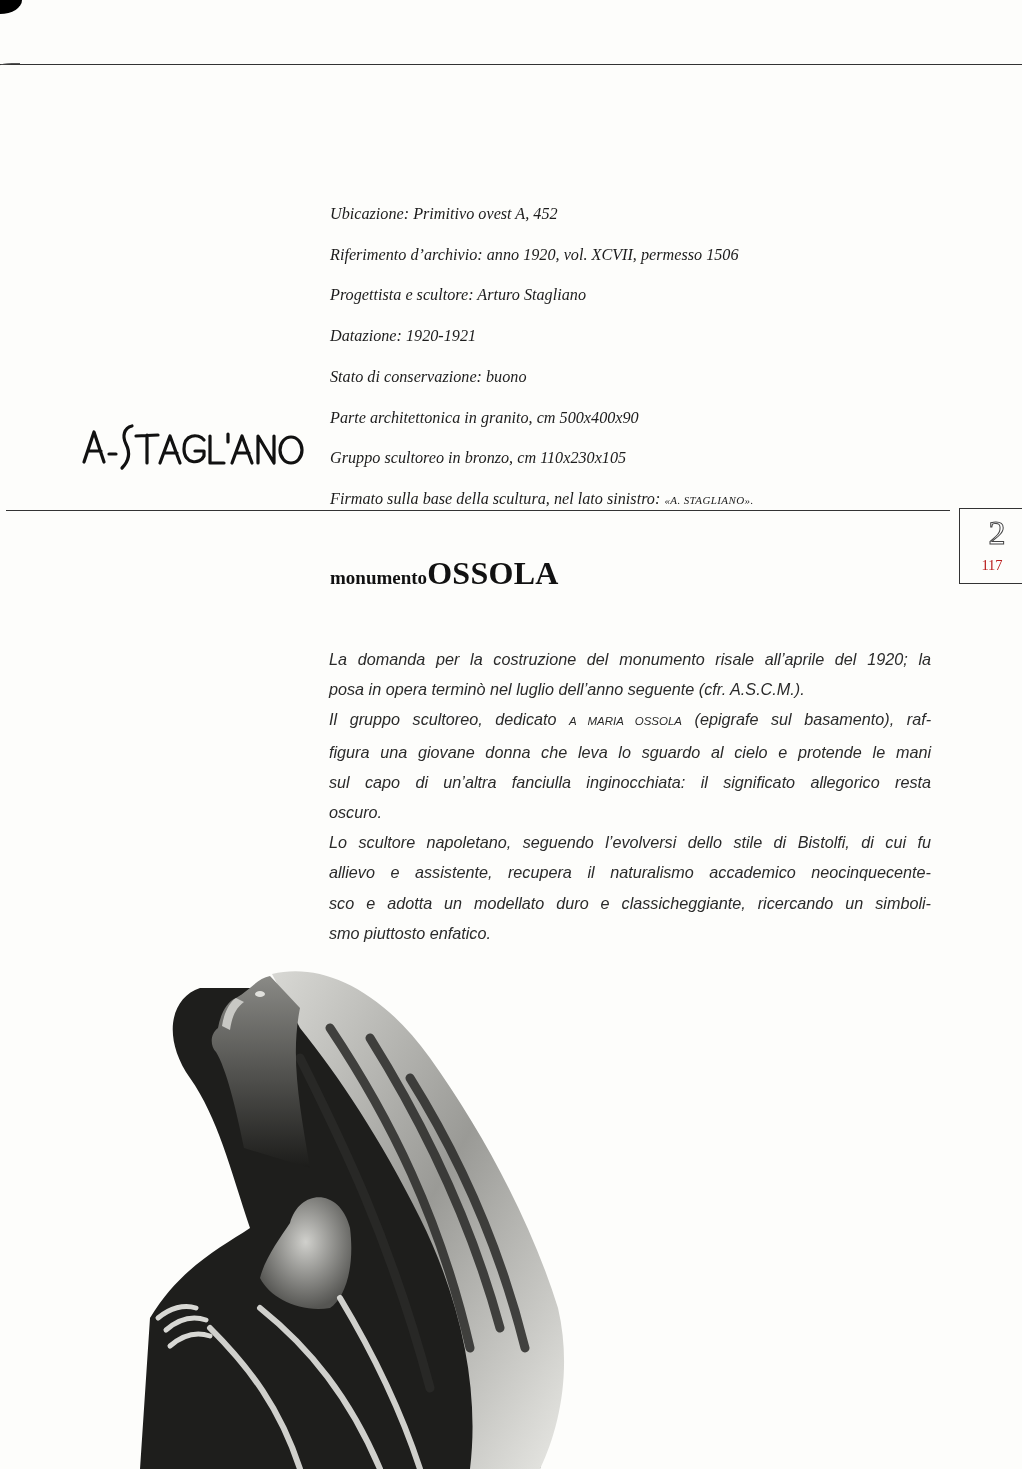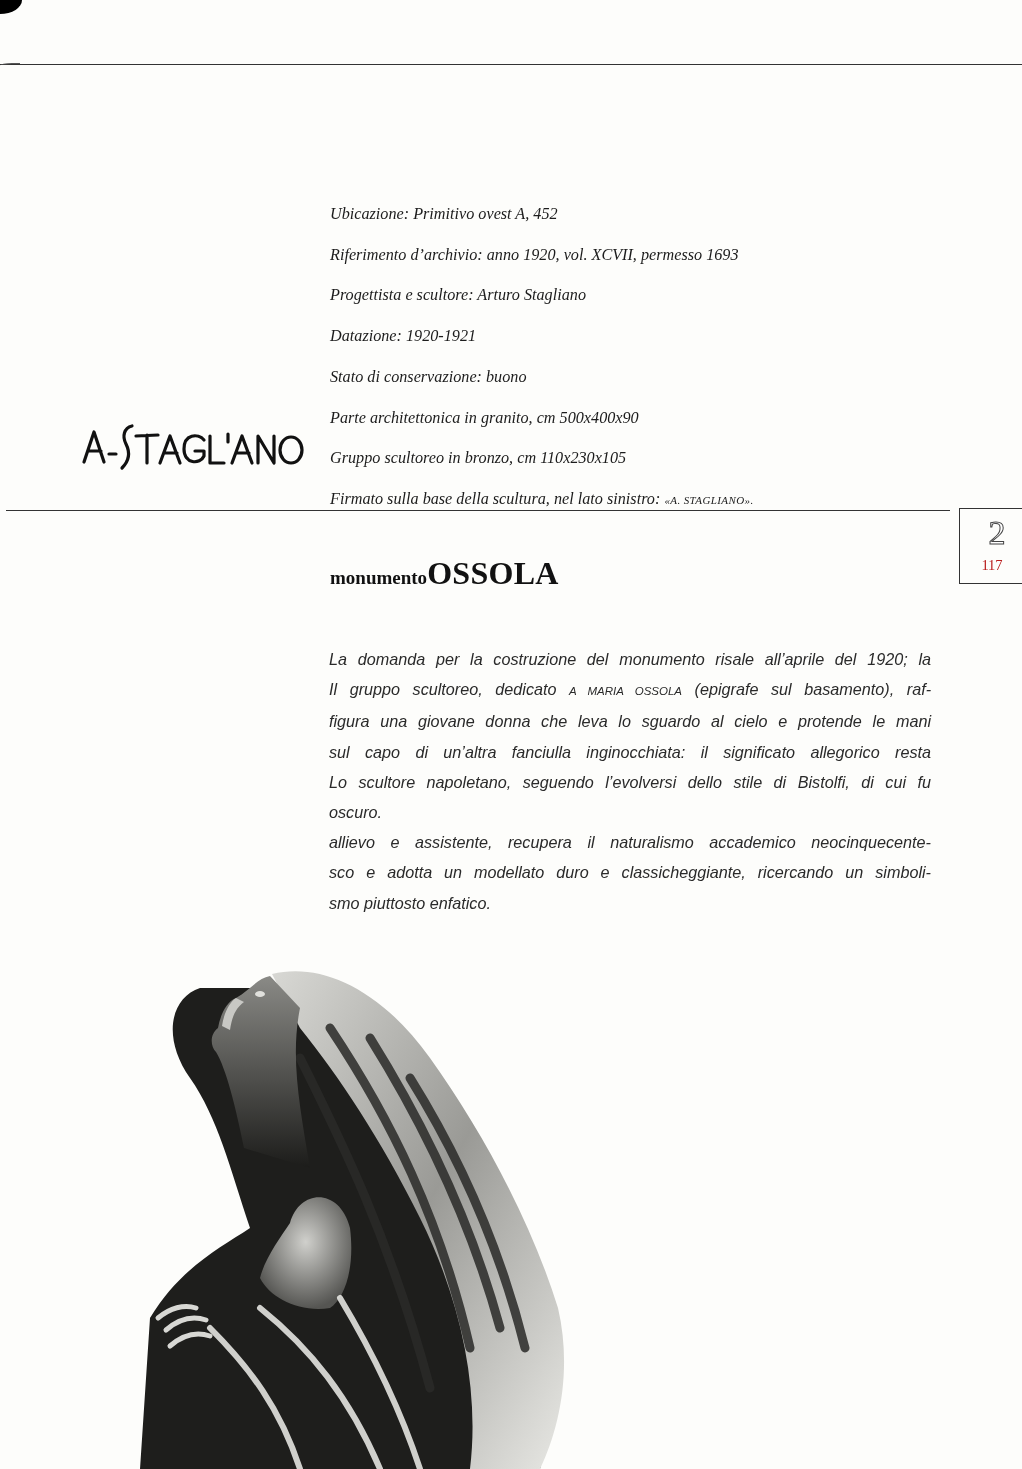--- a/index.html
+++ b/index.html
@@ -67,21 +67,21 @@
   .photo { position: absolute; left: 140px; top: 968px; width: 440px; height: 501px; }
 </style>
 </head>
 <body>
 
 <div class="corner-shadow"></div>
 <div class="rule-top"></div>
 
 <div class="specs">
   <div>Ubicazione: Primitivo ovest A, 452</div>
-  <div>Riferimento d’archivio: anno 1920, vol. XCVII, permesso 1693</div>
+  <div>Riferimento d’archivio: anno 1920, vol. XCVII, permesso 1506</div>
   <div>Progettista e scultore: Arturo Stagliano</div>
   <div>Datazione: 1920-1921</div>
   <div>Stato di conservazione: buono</div>
   <div>Parte architettonica in granito, cm 500x400x90</div>
   <div>Gruppo scultoreo in bronzo, cm 110x230x105</div>
   <div><span>Firmato sulla base della scultura, nel lato sinistro: </span><span class="sc">«A. STAGLIANO».</span></div>
 </div>
 
 <div class="signature">
   <svg width="260" height="50" viewBox="0 0 260 50">
@@ -118,25 +118,26 @@
   <div class="section-num">2</div>
   <div class="page-num">117</div>
 </div>
 
 <div class="title">
   <span class="small">monumento</span><span class="big">OSSOLA</span>
 </div>
 
 <div class="body-text">
   <span class="line">La domanda per la costruzione del monumento risale all’aprile del 1920; la</span>
+  <span class="line last">posa in opera terminò nel luglio dell’anno seguente (cfr. A.S.C.M.).</span>
   <span class="line"><span>Il gruppo scultoreo, dedicato</span> <span class="sc">A MARIA OSSOLA</span> <span>(epigrafe sul basamento), raf-</span></span>
   <span class="line">figura una giovane donna che leva lo sguardo al cielo e protende le mani</span>
   <span class="line">sul capo di un’altra fanciulla inginocchiata: il significato allegorico resta</span>
+  <span class="line last">oscuro.</span>
   <span class="line">Lo scultore napoletano, seguendo l’evolversi dello stile di Bistolfi, di cui fu</span>
-  <span class="line last">oscuro.</span>
   <span class="line">allievo e assistente, recupera il naturalismo accademico neocinquecente-</span>
   <span class="line">sco e adotta un modellato duro e classicheggiante, ricercando un simboli-</span>
   <span class="line last">smo piuttosto enfatico.</span>
 </div>
 
 <div class="photo">
   <svg width="440" height="501" viewBox="0 0 440 501">
     <defs>
       <linearGradient id="veil" x1="0" y1="0" x2="1" y2="1">
         <stop offset="0" stop-color="#d8d8d4"></stop>

